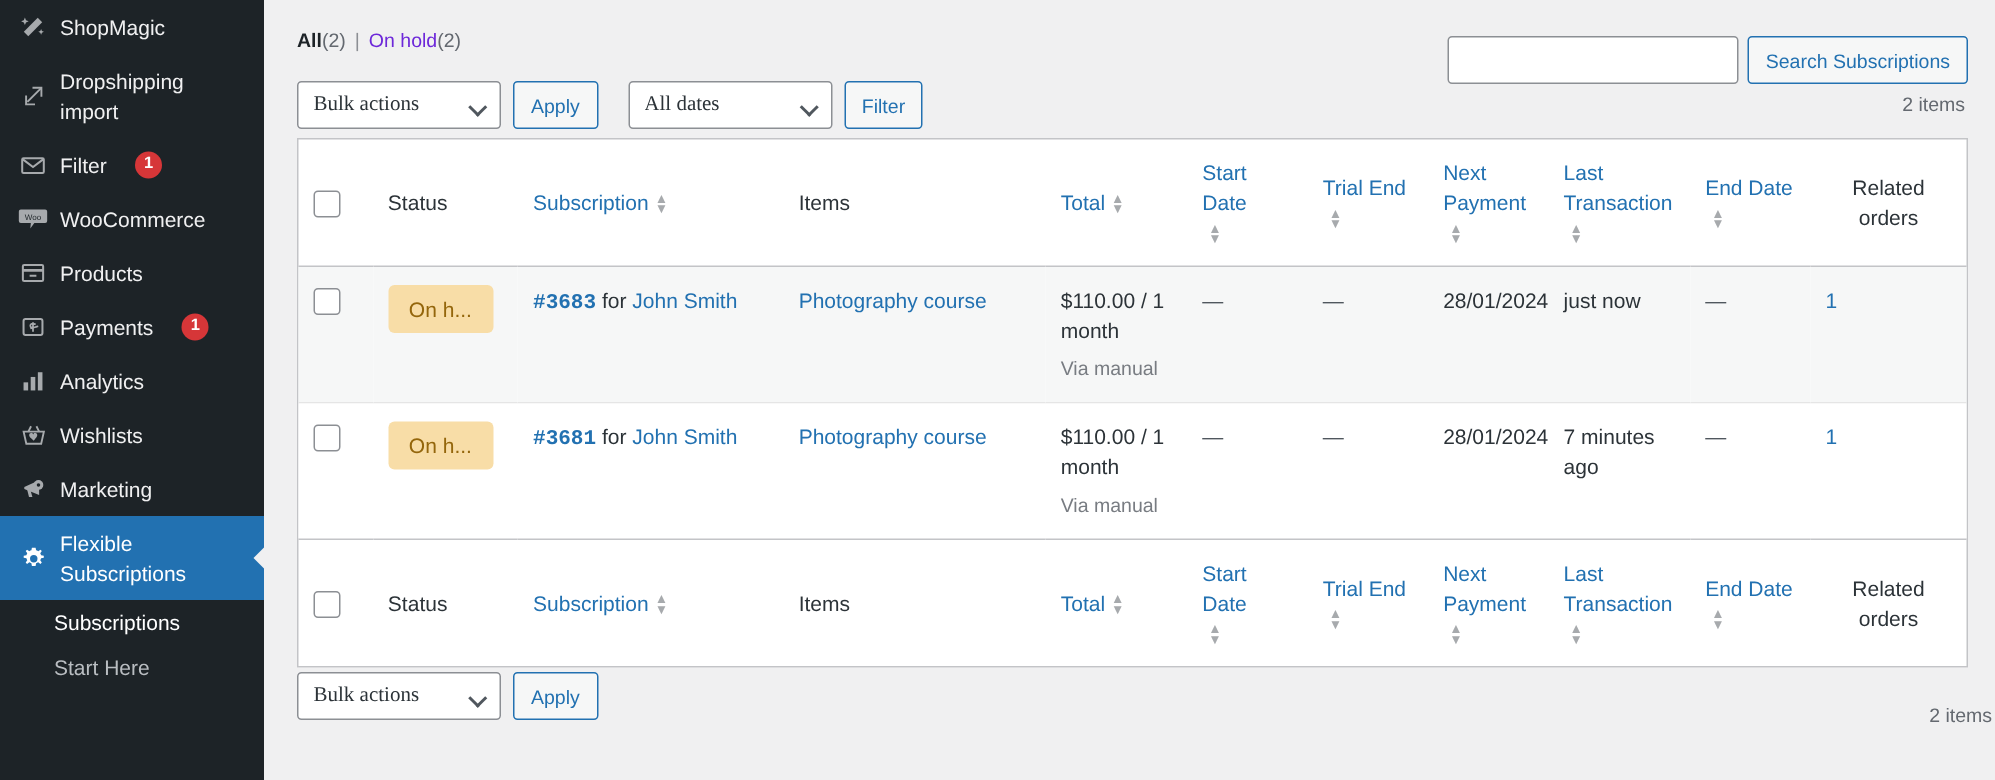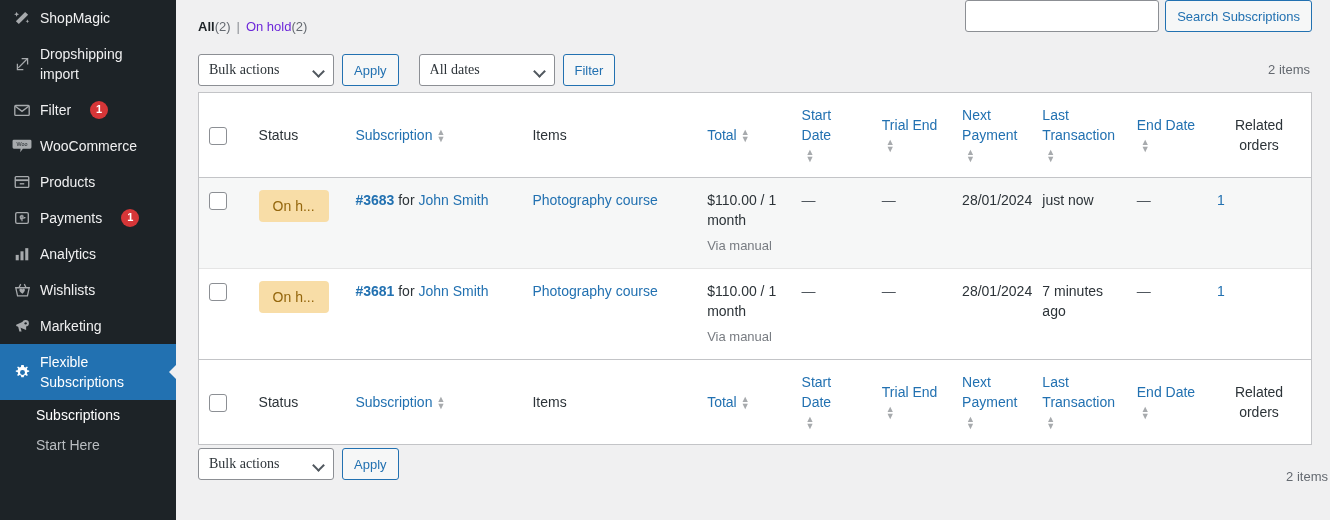--- a/index.html
+++ b/index.html
@@ -88,21 +88,21 @@
   }
   .btn-secondary {
     background: #f6f7f7; border: 1px solid #2271b1; border-radius: 3px;
     color: #2271b1; font-size: 13px; font-family: inherit;
     height: 32px; padding: 0 11px; cursor: pointer; white-space: nowrap;
   }
   .ml8 { margin-left: 8px; text-align: right; }
   .ml20 { margin-left: 20px; }
 
   .search-box {
-    position: absolute; right: 0; top: 0;
+    position: absolute; right: 0; top: 24px;
     display: flex; align-items: center;
   }
   .search-input {
     width: 194px; height: 32px; border: 1px solid #8c8f94;
     border-radius: 3px; background: #fff; font-size: 14px;
     font-family: inherit; padding: 0 8px; color: #2c3338;
   }
   .search-submit { margin-left: 6px; height: 32px; }
 
   .displaying-num {
@@ -163,21 +163,21 @@
   tbody tr:last-child td { border-bottom: none; }
   .row-cell { height: 88px; }
 
   .status-badge {
     display: inline-block; background: #f8dda7; color: #94660c;
     border-radius: 4px; font-size: 14px; line-height: 20px;
     padding: 6px 14px; white-space: nowrap; max-width: 72px;
     overflow: hidden;
   }
   .link-blue { color: #2271b1; text-decoration: none; cursor: pointer; }
-  .subscription-cell .num { color: #2271b1; font-weight: bold; }
+  .subscription-cell .num { color: #2271b1; font-weight: bold; font-family: Liberation Mono, monospace; }
   .subscription-cell .for { color: #2c3338; }
   .total-cell .amount { color: #2c3338; }
   .total-cell .via { color: #787c82; font-size: 13px; display: block; margin-top: 6px; }
   .dash { color: #50575e; }
   .center { text-align: center; }
 
   .tablenav-bottom {
     position: absolute; left: 22px; bottom: 40px;
     display: flex; align-items: center;
   }

